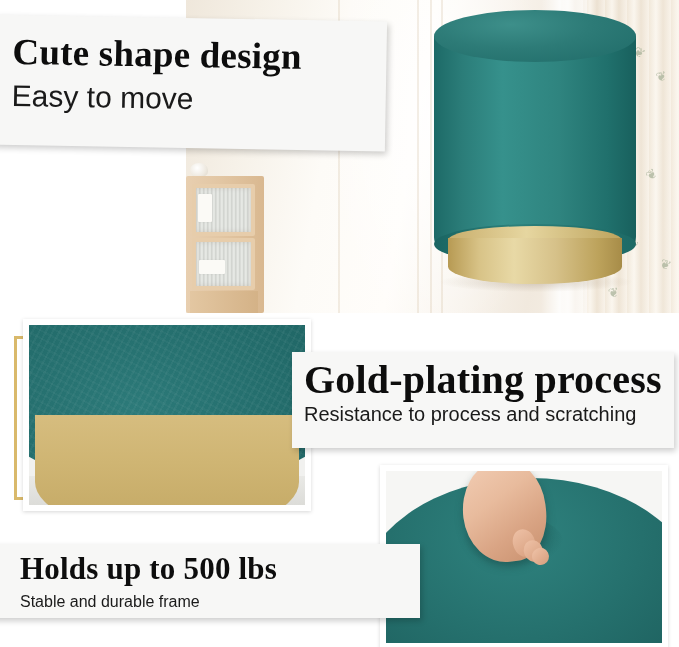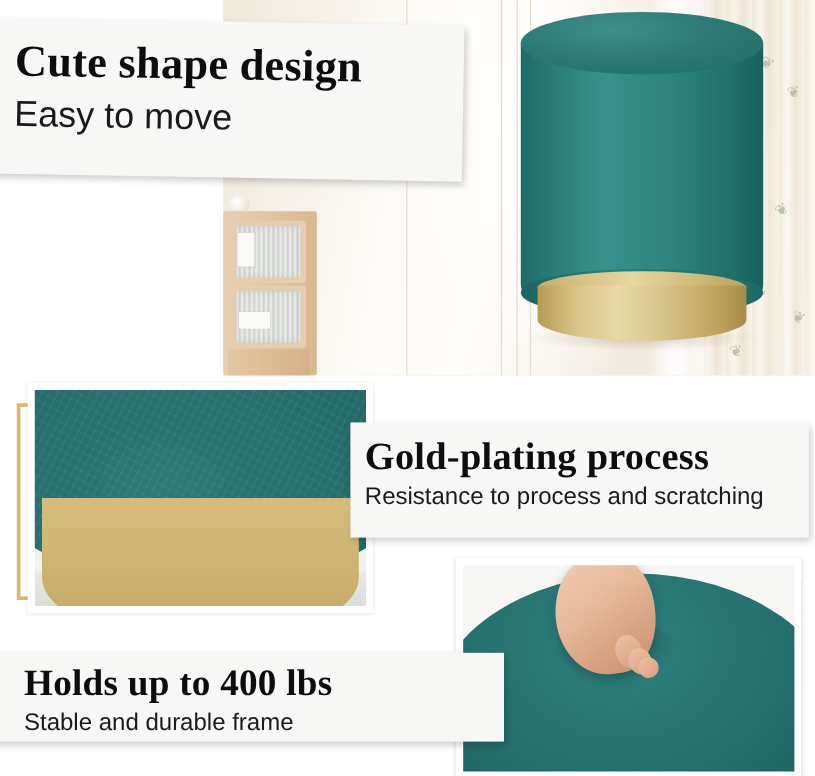--- a/index.html
+++ b/index.html
@@ -316,33 +316,33 @@
   #banner-hero .sub   { font-size: 30px; line-height: 42px; }
 
   
   #banner-gold {
     left: 292px;
     top: 352px;
     width: 382px;
     height: 96px;
     padding: 9px 0 0 12px;
   }
-  #banner-gold .title { font-size: 32px; line-height: 38px; }
+  #banner-gold .title { font-size: 40px; line-height: 38px; }
   #banner-gold .sub   { font-size: 20px; line-height: 30px; }
 
   
   #banner-holds {
     left: -8px;
     top: 544px;
     width: 428px;
     height: 74px;
     padding: 6px 0 0 28px;
   }
   #banner-holds .title { font-size: 31px; line-height: 38px; }
-  #banner-holds .sub   { font-size: 20px; line-height: 28px; }
+  #banner-holds .sub   { font-size: 16px; line-height: 28px; }
 </style>
 </head>
 <body>
 
 <div id="root">
 
   <div class="room-photo">
     <div class="room-wall"></div>
     <div class="room-wall-glow"></div>
 
@@ -411,17 +411,17 @@
       <div class="dr-seat"></div>
       <div class="dr-dent"></div>
       <div class="dr-foot"></div>
       <div class="dr-toe" style="left:46%; top:34%; width:8%;  height:16%; transform:rotate(-18deg);"></div>
       <div class="dr-toe" style="left:50%; top:40%; width:7%;  height:13%; transform:rotate(-22deg);"></div>
       <div class="dr-toe" style="left:53%; top:45%; width:6%;  height:10%; transform:rotate(-26deg);"></div>
     </div>
   </div>
 
   <div class="banner" id="banner-holds">
-    <div class="title">Holds up to 400 lbs</div>
+    <div class="title">Holds up to 500 lbs</div>
     <div class="sub">Stable and durable frame</div>
   </div>
 
 </div>
 
 </body></html>

